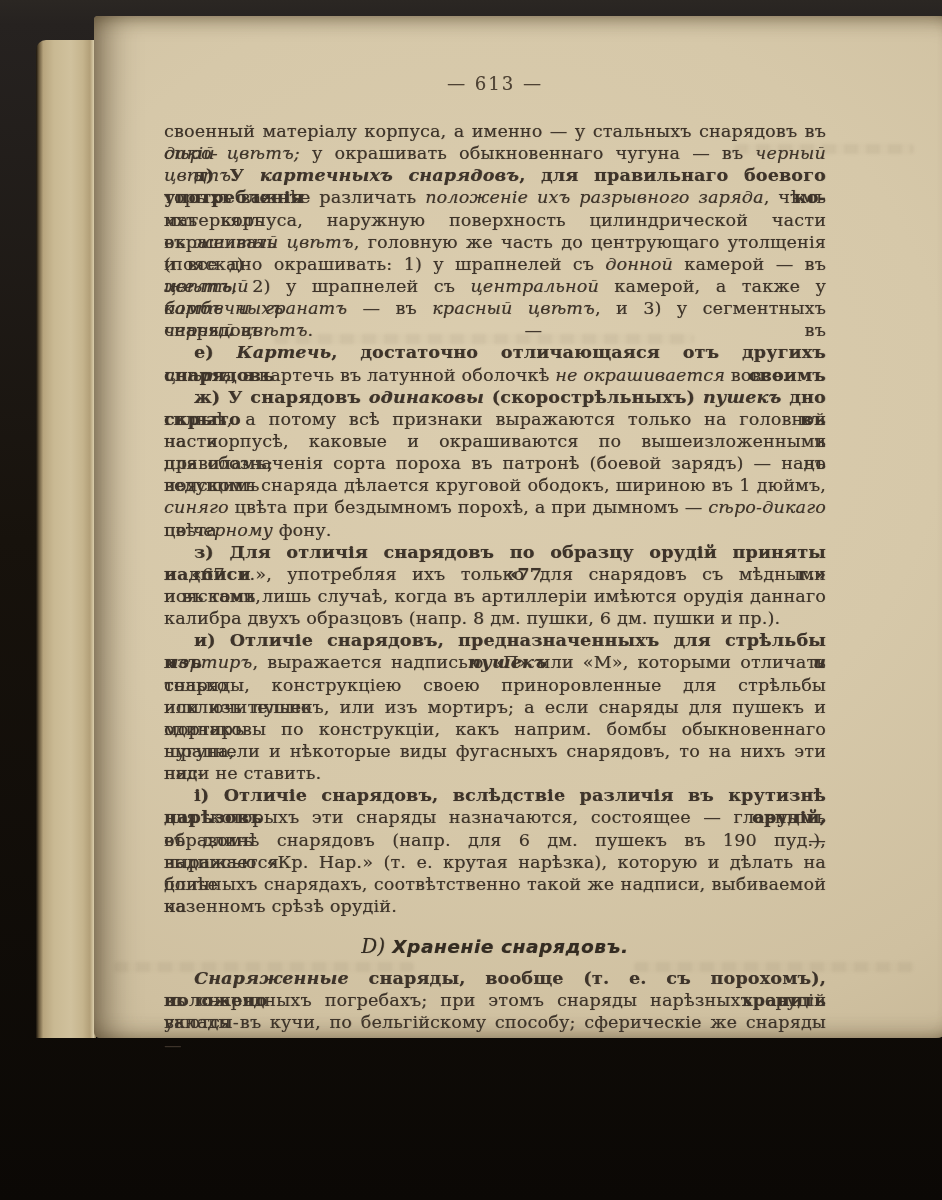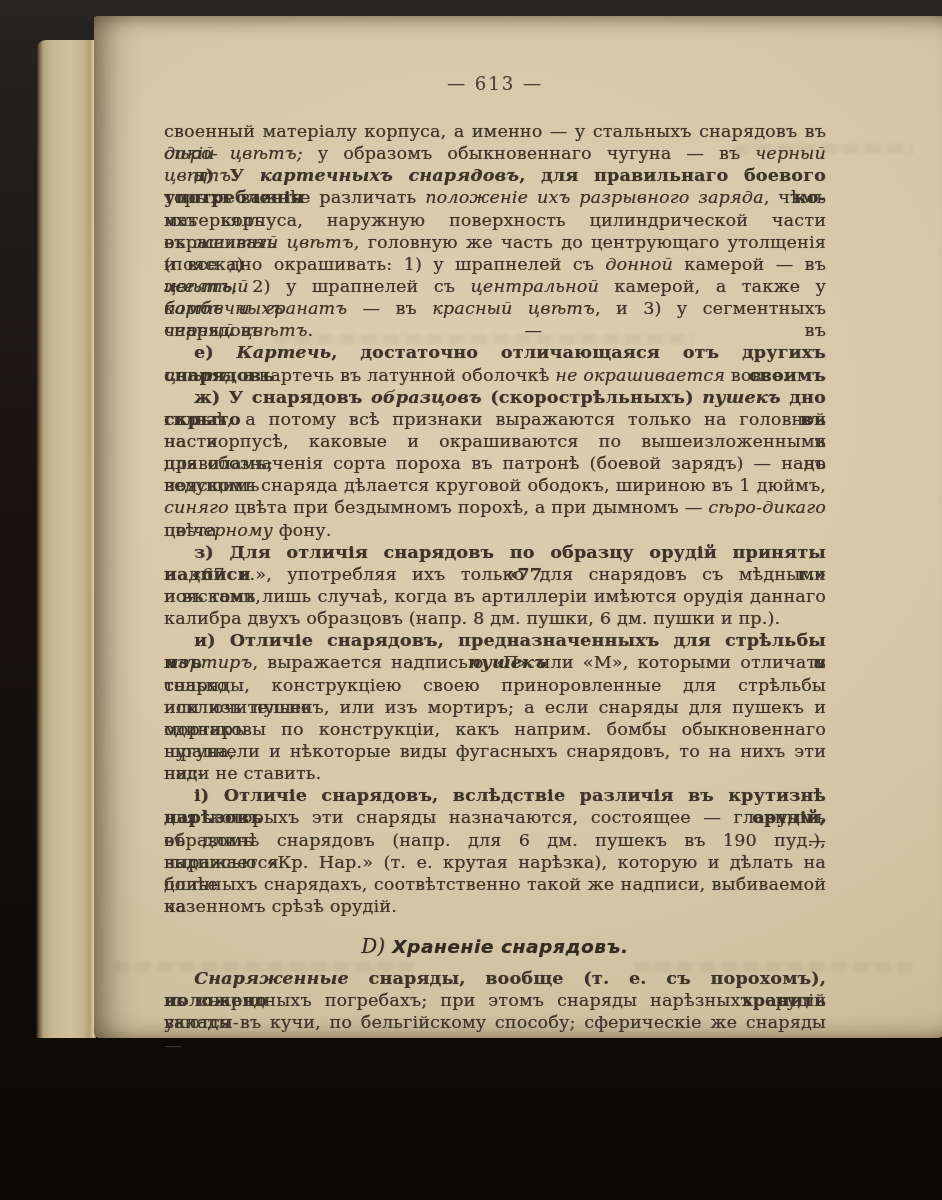--- a/index.html
+++ b/index.html
@@ -80,32 +80,32 @@
 <div class="scene">
   <div class="facing"></div>
   <div class="stack"></div>
 
   <div class="page">
     <div class="page-number">— 613 —</div>
 
     <div class="text-block">
 
     <div class="line"><span>своенный матеріалу корпуса, а именно — у стальныхъ снарядовъ въ </span><em>сѣро-</em></div>
-        <div class="line last"><em>дикій цвѣтъ;</em><span> у образомъ обыкновеннаго чугуна — въ </span><em>черный цвѣтъ</em><span>.</span></div>
+        <div class="line last"><em>дикій цвѣтъ;</em><span> у окрашивать обыкновеннаго чугуна — въ </span><em>черный цвѣтъ</em><span>.</span></div>
         <div class="line indent"><span>д) У </span><em>картечныхъ снарядовъ</em><span>, для правильнаго боевого употребленія ко-</span></div>
         <div class="line"><span>торыхъ важнѣе различать </span><em>положеніе ихъ разрывного заряда</em><span>, чѣмъ матерьялъ</span></div>
         <div class="line"><span>ихъ корпуса, наружную поверхность цилиндрической части окрашивать</span></div>
         <div class="line"><span>въ </span><em>желтый цвѣтъ</em><span>, головную же часть до центрующаго утолщенія (пояска)</span></div>
         <div class="line"><span>и все дно окрашивать: 1) у шрапнелей съ </span><em>донной</em><span> камерой — въ </span><em>желтый</em></div>
         <div class="line"><em>цвѣтъ</em><span>, 2) у шрапнелей съ </span><em>центральной</em><span> камерой, а также у </span><em>картечныхъ</em></div>
         <div class="line"><em>бомбъ и гранатъ</em><span> — въ </span><em>красный цвѣтъ</em><span>, и 3) у сегментныхъ снарядовъ — въ</span></div>
         <div class="line last"><em>черный цвѣтъ</em><span>.</span></div>
         <div class="line indent"><span>е) </span><em>Картечь</em><span>, достаточно отличающаяся отъ другихъ снарядовъ своимъ</span></div>
         <div class="line last"><em>цвѣтъ</em><span>, а картечь въ латунной оболочкѣ </span><em>не окрашивается</em><span> вовсе.</span></div>
-        <div class="line indent"><span>ж) У снарядовъ </span><em>образцовъ</em><span> (скорострѣльныхъ) </span><em>пушекъ</em><span> дно скрыто въ</span></div>
+        <div class="line indent"><span>ж) У снарядовъ </span><em>одинаковы</em><span> (скорострѣльныхъ) </span><em>пушекъ</em><span> дно скрыто въ</span></div>
         <div class="line"><span>гильзѣ, а потому всѣ признаки выражаются только на головной части и</span></div>
         <div class="line"><span>на корпусѣ, каковые и окрашиваются по вышеизложеннымъ правиламъ; но</span></div>
         <div class="line"><span>для обозначенія сорта пороха въ патронѣ (боевой зарядъ) — надъ ведущимъ</span></div>
         <div class="line"><span>пояскомъ снаряда дѣлается круговой ободокъ, шириною въ 1 дюймъ,</span></div>
         <div class="line"><em>синяго</em><span> цвѣта при бездымномъ порохѣ, а при дымномъ — </span><em>сѣро-дикаго</em><span> цвѣта</span></div>
         <div class="line last"><span>по </span><em>черному</em><span> фону.</span></div>
         <div class="line indent"><span>з) Для отличія снарядовъ по образцу орудій приняты надписи «77 г.»</span></div>
         <div class="line"><span>и «67 г.», употребляя ихъ только для снарядовъ съ мѣдными поясками,</span></div>
         <div class="line"><span>и въ томъ лишь случаѣ, когда въ артиллеріи имѣются орудія даннаго</span></div>
         <div class="line last"><span>калибра двухъ образцовъ (напр. 8 дм. пушки, 6 дм. пушки и пр.).</span></div>

